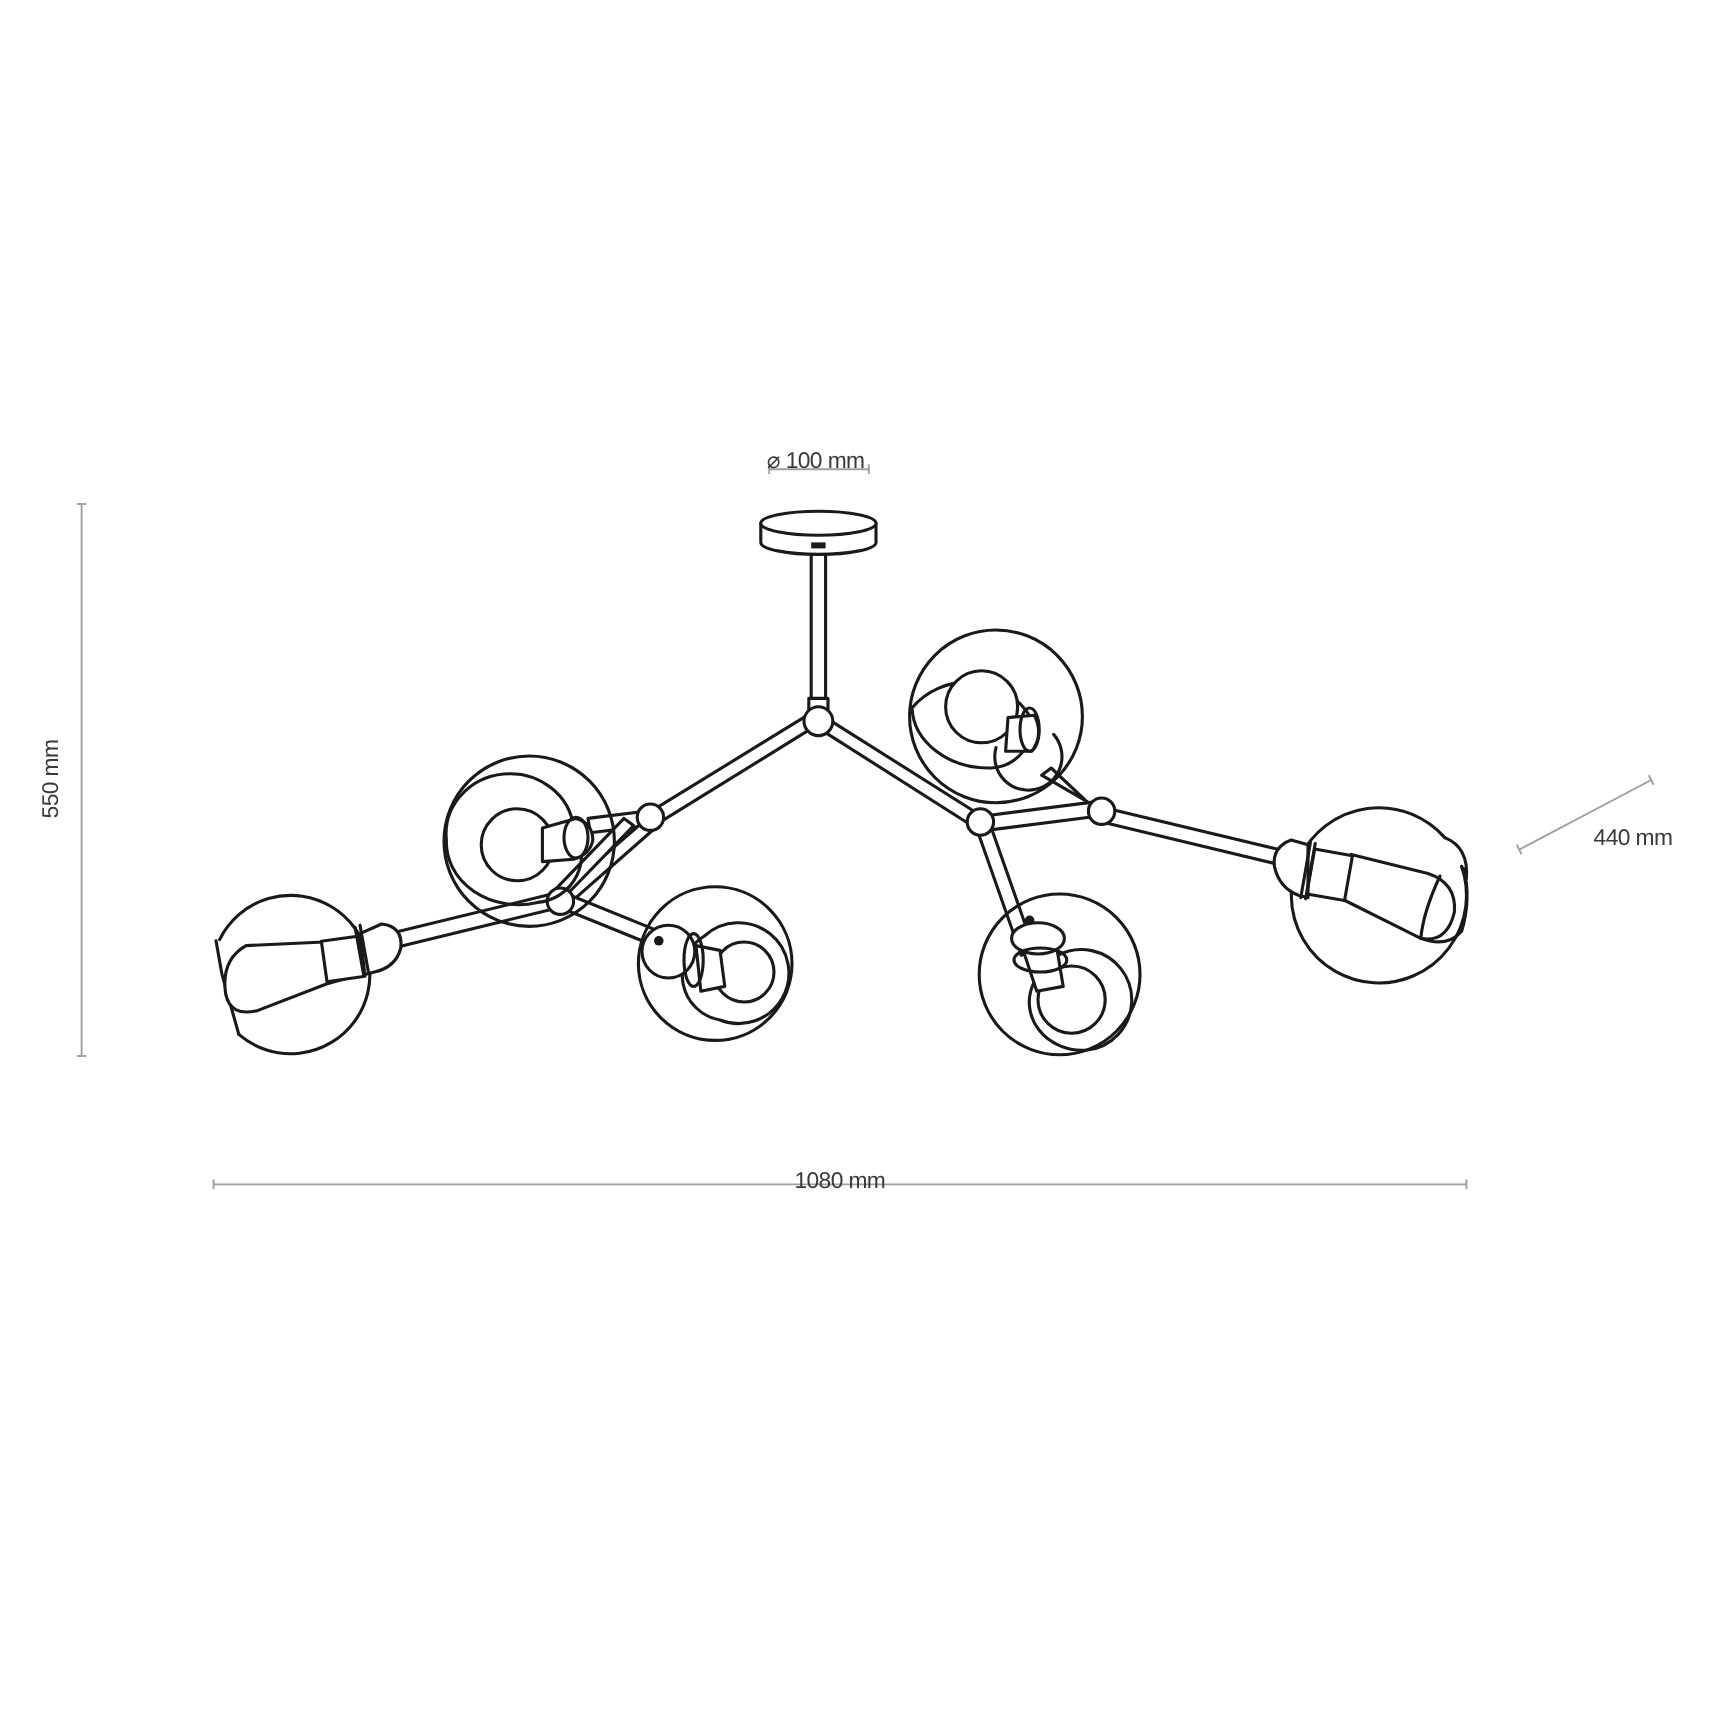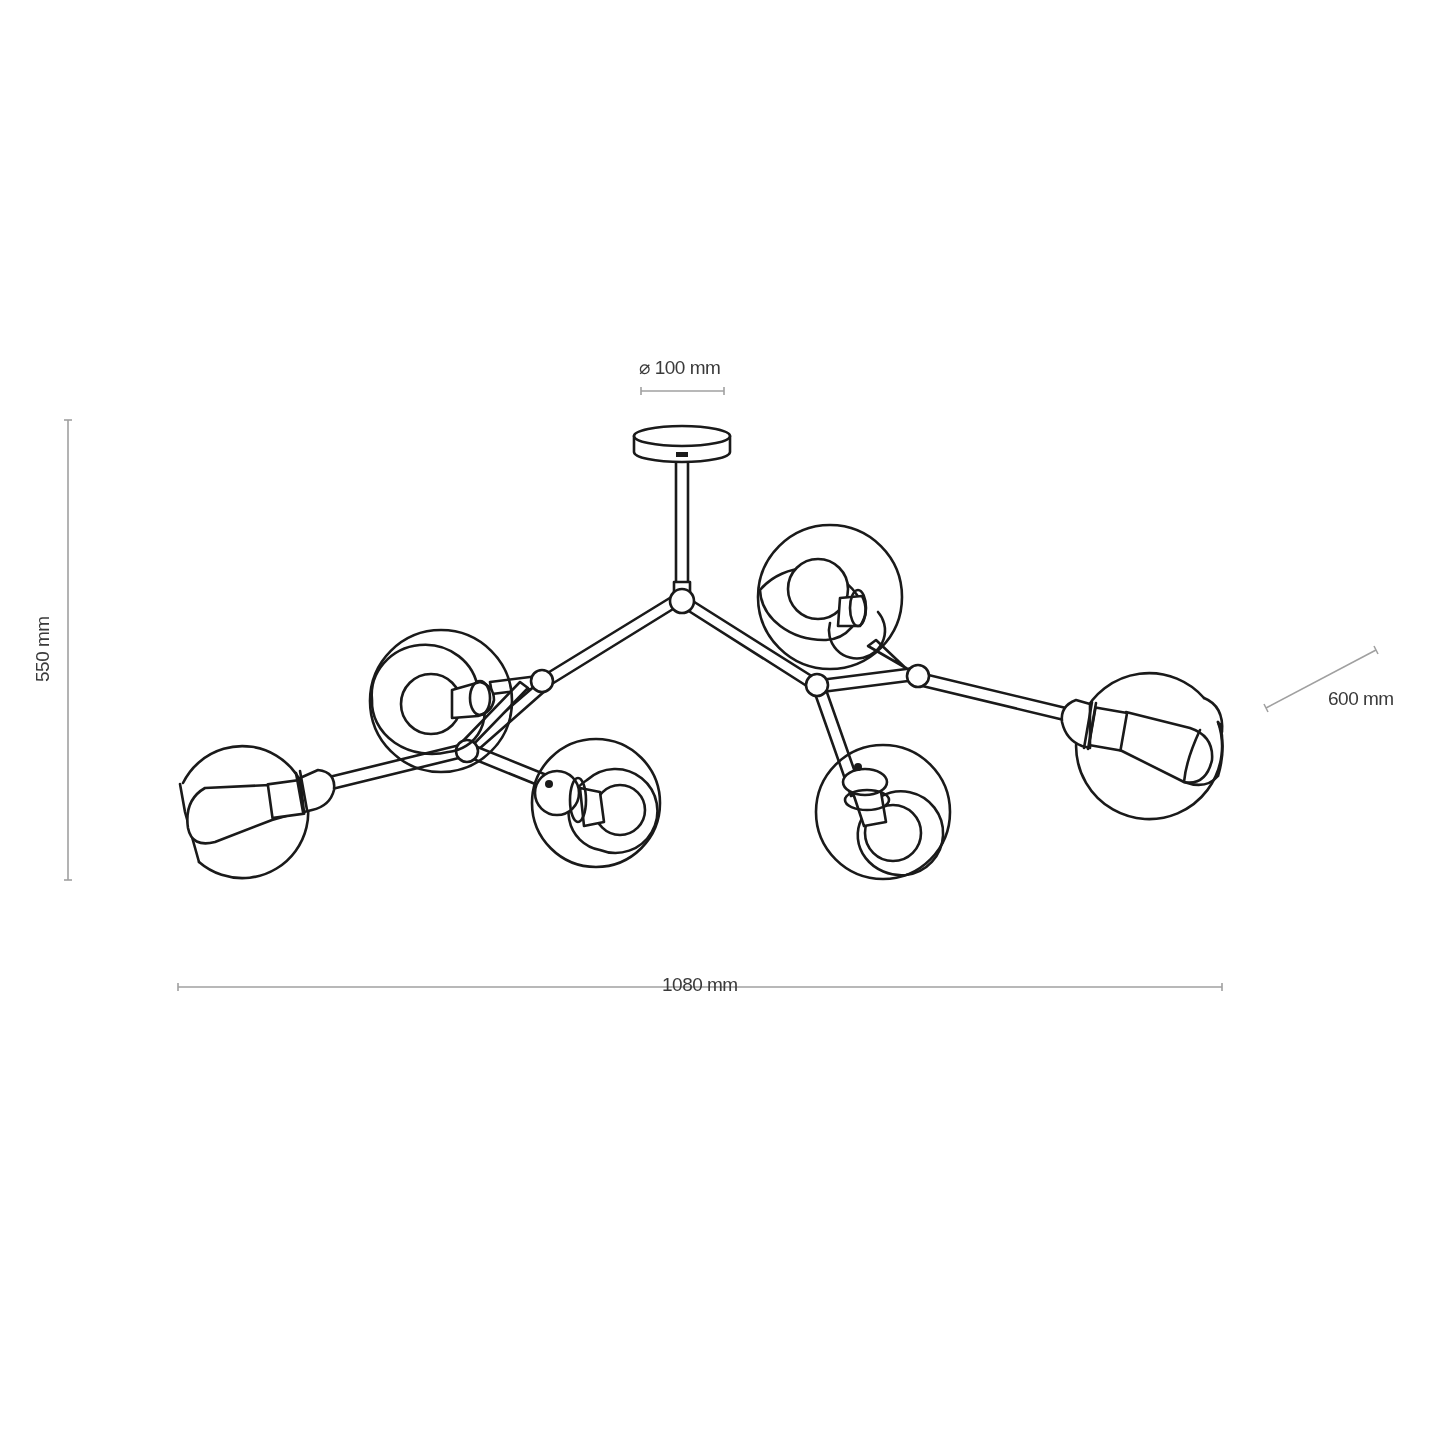--- a/index.html
+++ b/index.html
@@ -1,19 +1,19 @@
 <!DOCTYPE html>
 <html><head>
 <meta charset="utf-8">
 <style>
   html, body { margin: 0; padding: 0; background: #ffffff; }
   body { width: 1445px; height: 1445px; position: relative; overflow: hidden; font-family: "Liberation Sans", "DejaVu Sans", sans-serif; }
   .canvas { position: absolute; left: 0; top: 0; width: 1445px; height: 1445px; }
   .dim-label { position: absolute; color: #3a3a3a; font-size: 19px; letter-spacing: -0.5px; white-space: nowrap; font-family: "Liberation Sans", sans-serif; }
-  #lbl-diam { left: 639px; top: 356px; }
+  #lbl-diam { left: 639px; top: 372px; }
   #lbl-height { left: 32px; top: 638px; transform: rotate(-90deg); transform-origin: 0 0; top: 682px; }
   #lbl-depth { left: 1328px; top: 688px; }
   #lbl-width { left: 662px; top: 958px; margin-top: 16px; }
   svg .draw { fill: #fff; stroke: #1a1a1a; stroke-width: 2.6; stroke-linejoin: round; stroke-linecap: round; }
   svg .drawn { fill: none; stroke: #1a1a1a; stroke-width: 2.6; stroke-linejoin: round; stroke-linecap: round; }
   svg .dim { stroke: #a0a0a0; stroke-width: 1.6; fill: none; }
 </style>
 </head>
 <body>
 
@@ -140,15 +140,15 @@
       <rect class="draw" x="1092" y="710" width="32" height="38" transform="rotate(10 1108 729)"></rect>
       <path class="draw" d="M1090,704 L1076,700 Q1060,706 1062,722 Q1066,740 1082,746 L1090,748 Z"></path>
       <path class="drawn" d="M1092,702 L1084,748"></path>
       <path class="drawn" d="M1096,703 L1088,749"></path>
     </g>
   </svg>
 
   
   <div class="dim-label" id="lbl-diam">⌀ 100 mm</div>
   <div class="dim-label" id="lbl-height">550 mm</div>
-  <div class="dim-label" id="lbl-depth">600 mm</div>
+  <div class="dim-label" id="lbl-depth">440 mm</div>
   <div class="dim-label" id="lbl-width">1080 mm</div>
 </div>
 
 </body></html>

